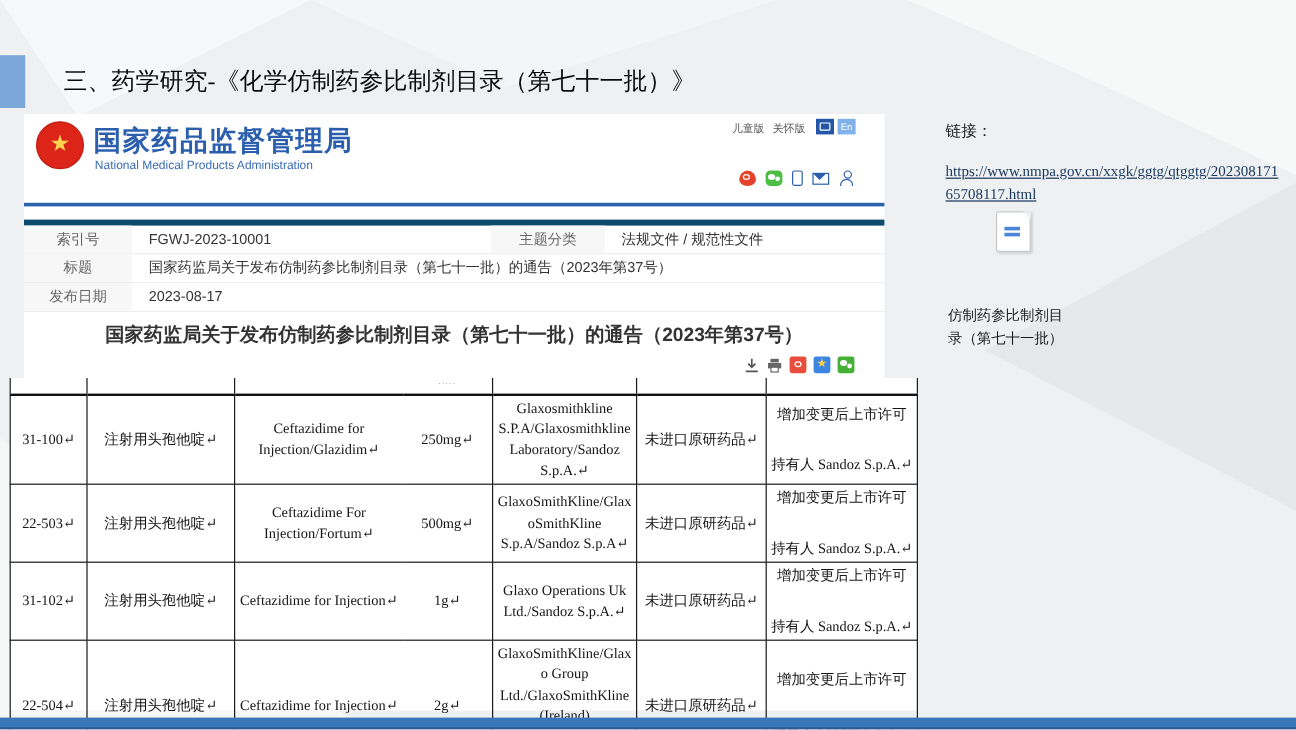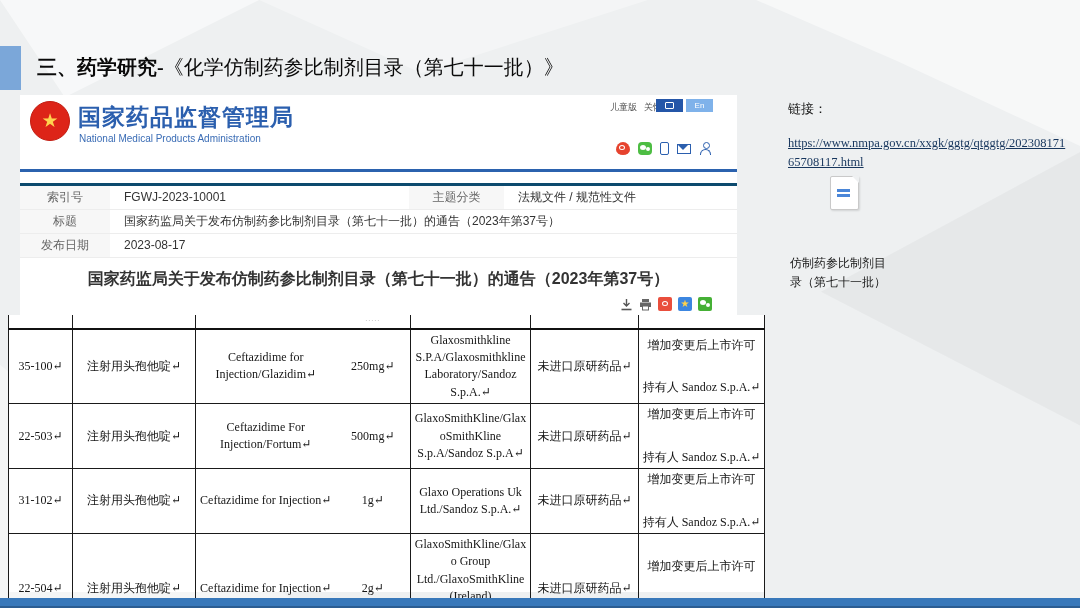--- a/index.html
+++ b/index.html
@@ -10,34 +10,34 @@
   .bg1{background:rgba(255,255,255,.55);clip-path:polygon(0 0,24% 0,6% 16%);}
   .bg2{background:rgba(255,255,255,.35);clip-path:polygon(24% 0,60% 0,39% 12%);}
   .bg3{background:rgba(255,255,255,.5);clip-path:polygon(70% 0,100% 0,100% 24%,83% 10%);}
   .bg4{background:rgba(0,0,0,.03);clip-path:polygon(100% 25%,100% 70%,76% 48%);}
   .bg5{background:rgba(255,255,255,.4);clip-path:polygon(0 60%,0 100%,28% 100%);}
 
   
   .accent-bar{position:absolute;left:0;top:46px;width:21px;height:44px;background:#7ba7d9;}
   .slide-title{position:absolute;left:37px;top:54px;font-family:"Liberation Serif","DejaVu Serif",serif;
                font-size:20px;color:#0a0a0a;white-space:nowrap;}
-  .slide-title .bold{font-weight:bold;}
+  .slide-title .bold{font-weight:normal;margin-left:16px;}
 
   
   .panelA{position:absolute;left:20px;top:95px;width:717px;height:220px;background:#fff;}
   .emblem{position:absolute;left:10px;top:6px;width:40px;height:40px;border-radius:50%;
           background:#dd2418;border:1px solid #c21d12;box-sizing:border-box;}
   .emblem::after{content:"★";position:absolute;left:0;right:0;top:4px;text-align:center;
                  color:#ffd34f;font-size:19px;line-height:30px;}
   .org-cn{position:absolute;left:58px;top:7px;font-size:23px;font-weight:bold;color:#2b5fae;letter-spacing:1px;}
   .org-en{position:absolute;left:59px;top:38px;font-size:10px;color:#3a6cb5;}
   .toplinks{position:absolute;right:66px;top:6px;display:flex;gap:7px;font-size:9px;color:#555;}
   .toplinks span{cursor:pointer;}
   .badges{position:absolute;right:24px;top:4px;display:flex;gap:3px;}
-  .badge{width:27px;height:13px;font-size:8px;color:#fff;text-align:center;line-height:13px;cursor:pointer;}
+  .badge{width:15px;height:13px;font-size:8px;color:#fff;text-align:center;line-height:13px;cursor:pointer;}
   .badge.dark{background:#2456a8;position:relative;}
   .badge.dark i{display:block;width:7px;height:5px;border:1px solid #fff;border-radius:1px;margin:3px auto 0;}
   .badge.light{background:#7fb2ea;}
   .searchbox{position:absolute;right:26px;top:20px;width:178px;height:22px;border:1px solid #c6c6c6;
              border-radius:12px;background:#fff;display:flex;align-items:center;box-sizing:border-box;padding:0 8px 0 11px;}
   .searchbox input{flex:1;border:none;outline:none;font-size:10px;color:#444;background:transparent;min-width:0;}
   .searchbox input::placeholder{color:#aaa;}
   .mag{width:12px;height:12px;position:relative;flex:0 0 auto;cursor:pointer;}
   .mag::before{content:"";position:absolute;left:0;top:0;width:7px;height:7px;border:1.5px solid #999;border-radius:50%;}
   .mag::after{content:"";position:absolute;left:8px;top:8px;width:4px;height:1.5px;background:#999;transform:rotate(45deg);}
@@ -50,21 +50,21 @@
   .wechat-i::after{content:"";position:absolute;right:2px;top:5px;width:4px;height:4px;background:#fff;border-radius:50%;}
   .mobile-i{width:9px;height:13px;border:1.5px solid #2b5fae;border-radius:2px;box-sizing:border-box;background:#fff;}
   .mail-i{width:14px;height:10px;border:1.5px solid #2b5fae;box-sizing:border-box;background:#fff;overflow:hidden;}
   .mail-i::after{content:"";position:absolute;left:0;top:0;border-left:5.5px solid transparent;border-right:5.5px solid transparent;border-top:5px solid #2b5fae;}
   .user-i{width:13px;height:13px;}
   .user-i::before{content:"";position:absolute;left:4px;top:0;width:5px;height:5px;border:1.2px solid #2b5fae;border-radius:50%;}
   .user-i::after{content:"";position:absolute;left:1px;top:7px;width:9px;height:5px;border:1.2px solid #2b5fae;border-bottom:none;border-radius:6px 6px 0 0;}
   .blue-line{position:absolute;left:0;top:74px;width:100%;height:3px;background:#2b62ae;}
 
   
-  .meta{position:absolute;left:0;top:88px;width:717px;font-size:12px;border-top:3px solid #0c4a6e;}
+  .meta{position:absolute;left:0;top:88px;width:717px;font-size:12px;border-top:5px solid #0c4a6e;}
   .meta-row{display:flex;height:23px;line-height:23px;border-bottom:1px solid #ededed;}
   .meta-label{background:#f7f7f7;color:#666;text-align:center;flex:0 0 auto;}
   .meta-val{color:#333;padding-left:14px;flex:1;white-space:nowrap;overflow:hidden;}
   .w90{width:90px;} .w285{width:285px;flex:0 0 auto;} .w95{width:95px;}
 
   .notice-title{position:absolute;left:0;top:174px;width:100%;text-align:center;
                 font-size:16px;font-weight:600;color:#333;}
   .actions{position:absolute;right:25px;top:202px;display:flex;gap:6px;align-items:center;}
   .sq{width:14px;height:14px;border-radius:2px;position:relative;display:inline-block;cursor:pointer;}
   .sq.red{background:#e94e3c;} .sq.red::after{content:"";position:absolute;left:4px;top:4px;width:6px;height:5px;border:1.4px solid #fff;border-radius:50%;box-sizing:border-box;}
@@ -192,21 +192,21 @@
           <tr class="partial" style="height:9px">
         <td></td>
         <td></td>
         <td class="name-en"></td>
         <td class="spec tiny">·····</td>
         <td></td>
         <td></td>
         <td></td>
       </tr>
       <tr style="height:74px">
-        <td>35-100↵</td>
+        <td>31-100↵</td>
         <td>注射用头孢他啶↵</td>
         <td class="name-en">Ceftazidime for Injection/Glazidim↵</td>
         <td class="spec">250mg↵</td>
         <td>Glaxosmithkline S.P.A/Glaxosmithkline Laboratory/Sandoz S.p.A.↵</td>
         <td>未进口原研药品↵</td>
         <td class="remark">
           <div>增加变更后上市许可</div>
           <div class="gap">持有人 Sandoz S.p.A.↵</div>
         </td>
       </tr>

